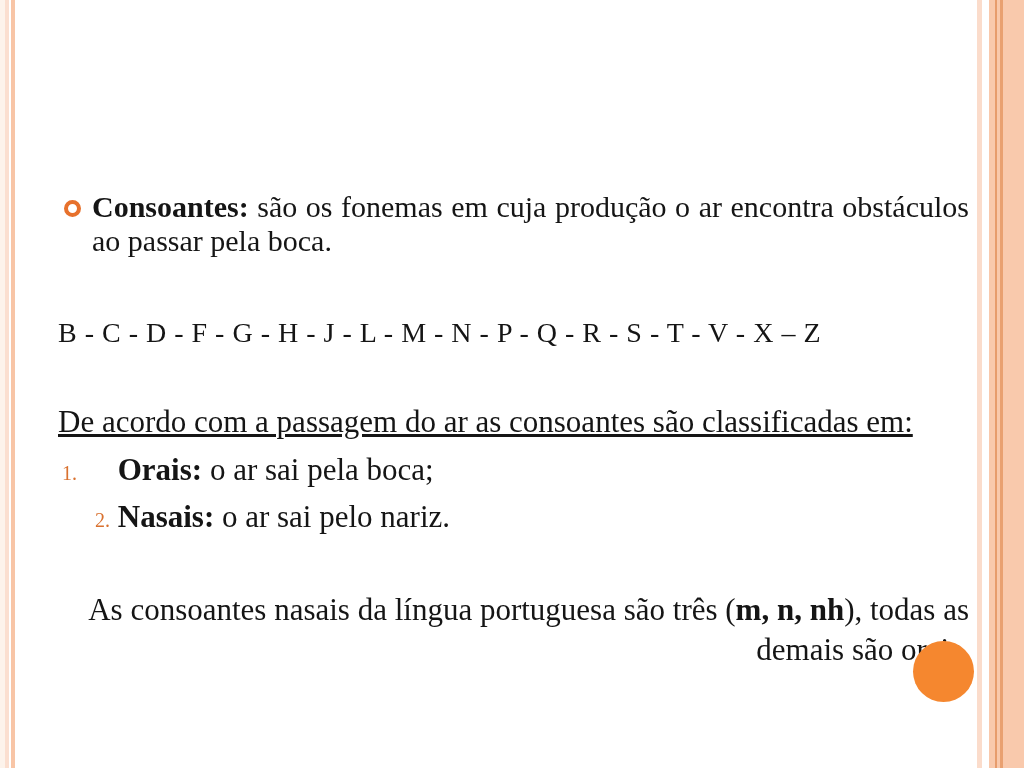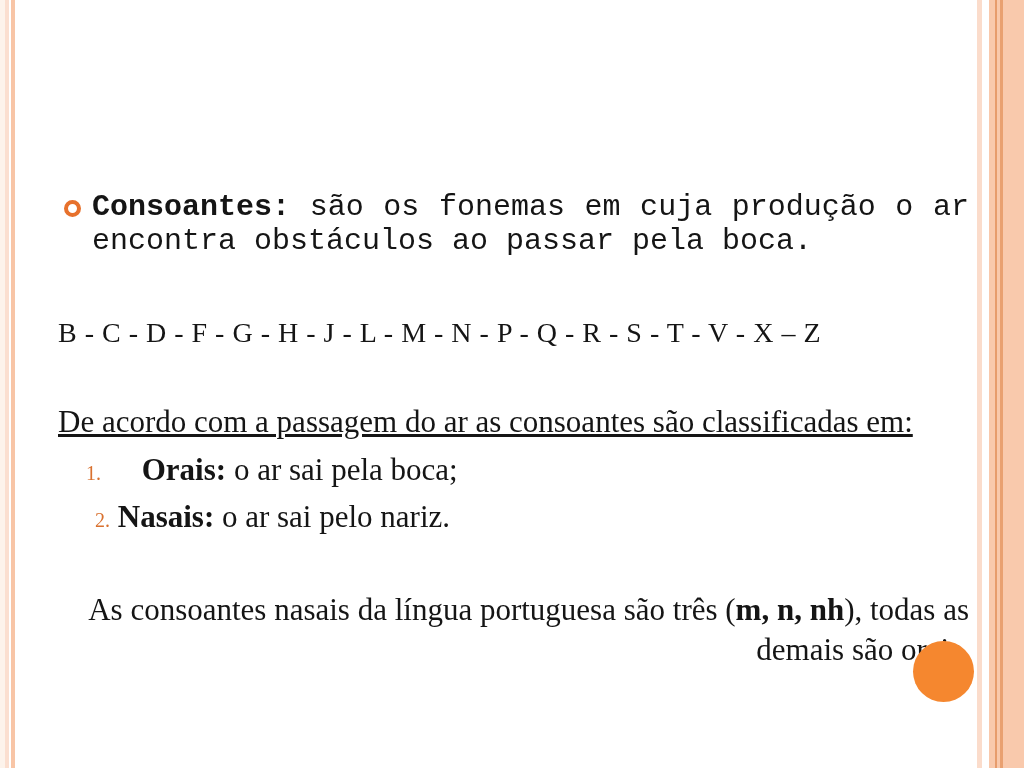--- a/index.html
+++ b/index.html
@@ -31,37 +31,36 @@
     width: 9px; height: 9px;
     border: 4px solid #e7712c;
     border-radius: 50%;
     background: #ffffff;
   }
 
   .para1 {
     position: absolute; left: 92px; top: 190px; width: 877px;
     font-size: 30px; line-height: 34px;
     text-align: justify;
-    font-family: Liberation Mono, monospace;
   }
   .b { font-weight: bold; }
 
   .letters {
     position: absolute; left: 58px; top: 317px;
     font-size: 28px; white-space: nowrap;
     letter-spacing: 0.5px;
   }
 
   .intro {
     position: absolute; left: 58px; top: 404px;
     font-size: 31px; white-space: nowrap; text-decoration: underline;
   }
 
   .li { position: absolute; left: 62px; font-size: 31px; white-space: nowrap; }
-  .li1 { top: 452px; margin-left: 24px; }
+  .li1 { top: 452px; }
   .li2 { top: 499px; text-align: right; }
   .li .num {
     display: inline-block; width: 48px;
     font-size: 20px; color: #d9712f;
   }
 
   .closing {
     position: absolute; left: 112px; top: 590px; width: 857px;
     font-size: 31px; line-height: 40px;
     text-indent: -41px;

